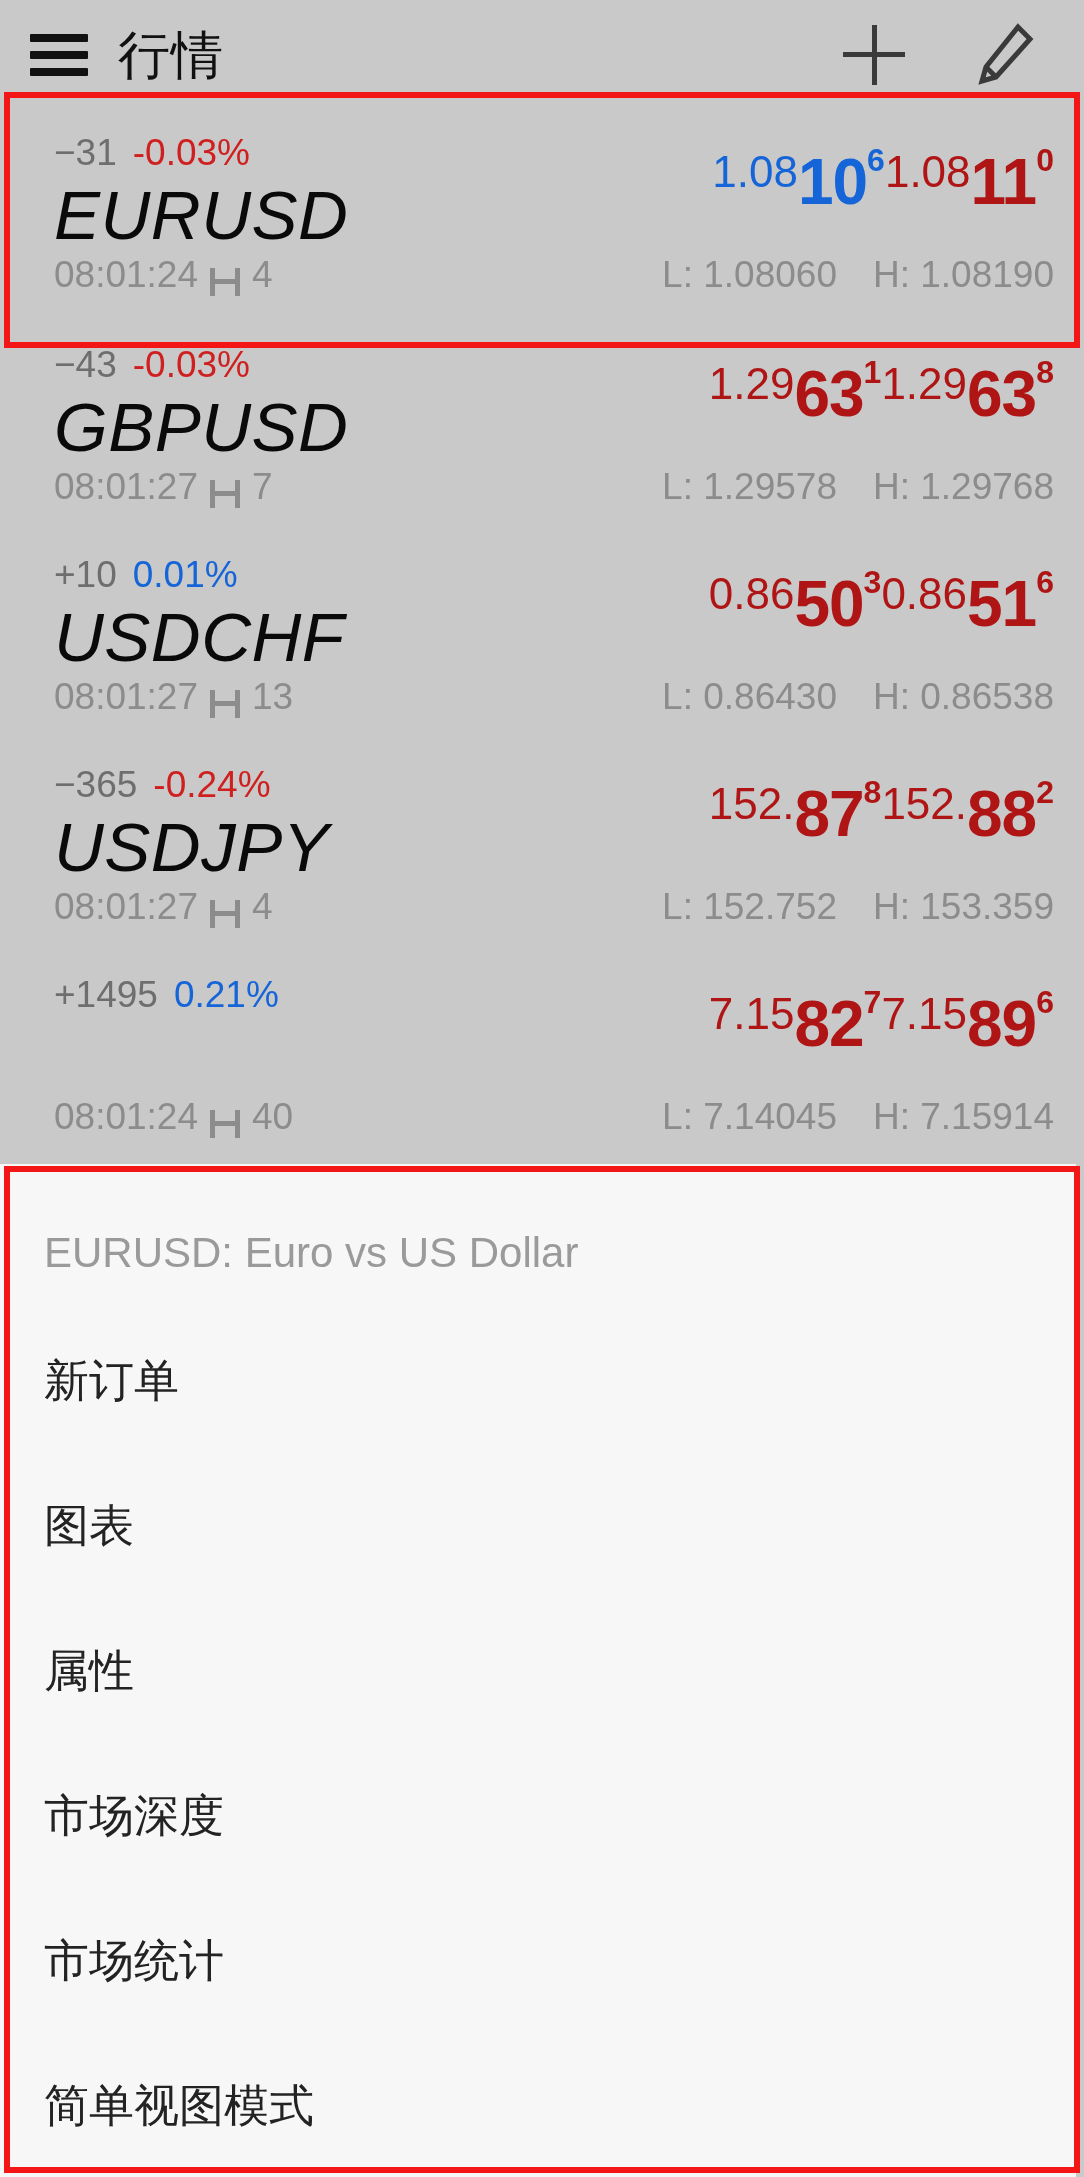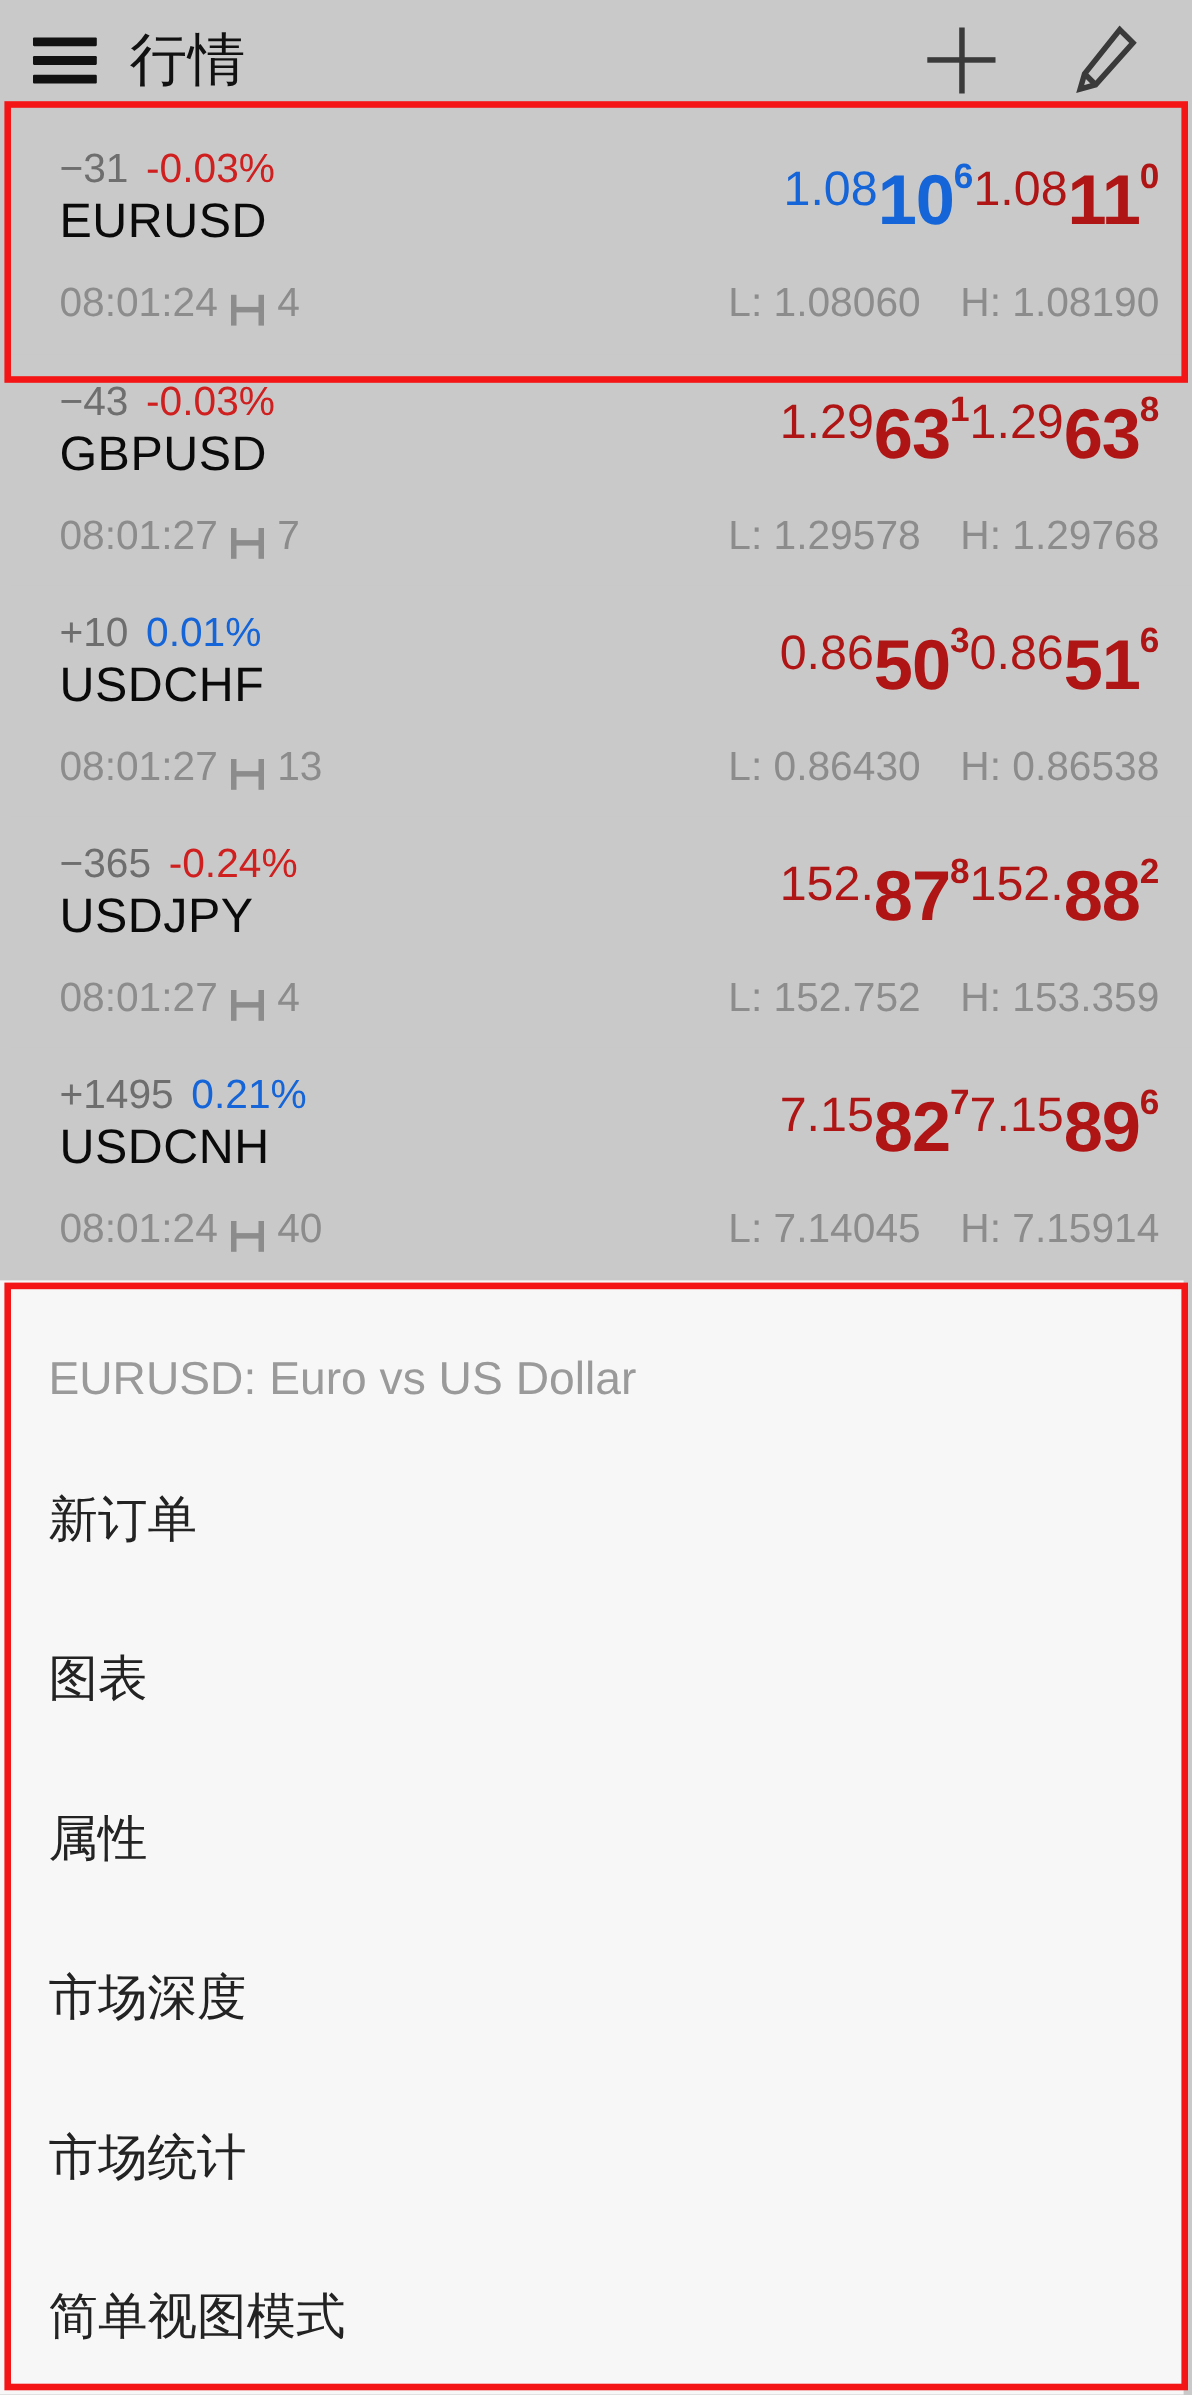--- a/index.html
+++ b/index.html
@@ -41,22 +41,22 @@
   }
   .quote-row.first { height:212px; }
   .q-line1 { display:flex; align-items:flex-start; height:46px; }
   .q-change { font-size:37px; color:#6e6e6e; letter-spacing:0px; }
   .q-pct { font-size:37px; margin-left:16px; }
   .q-pct.neg { color:#cf1f1f; }
   .q-pct.pos { color:#1565d8; }
 
   .q-line2 { position:relative; height:72px; }
   .q-symbol {
-    font-size:44px; color:#0a0a0a; font-weight:400; letter-spacing:0.5px;
-    position:absolute; left:0; top:-2px;
+    font-size:69px; color:#0a0a0a; font-weight:400; letter-spacing:0.5px;
+    position:absolute; left:0; top:-2px;font-style:italic;
   }
   .q-prices {
     position:absolute; right:0; top:-28px; display:flex; align-items:flex-start; 
   }
   .price { display:flex; align-items:flex-start; line-height:1; }
   .price .p-small { font-size:44px; font-weight:400; }
   .price .p-big { font-size:64px; font-weight:700; letter-spacing:-1px; }
   .price .p-sup { font-size:32px; font-weight:700; align-self:flex-start; position:relative; top:-6px; }
   .price.bid-blue { color:#1565d8; }
   .price.bid-red,.price.ask-red { color:#b01515; }
@@ -269,21 +269,20 @@
         </span>
       </div>
     </div>
 
     <div class="quote-row">
       <div class="q-line1">
         <span class="q-change">+1495</span>
         <span class="q-pct pos">0.21%</span>
       </div>
       <div class="q-line2">
-        <span class="q-symbol">USDCNH</span>
         <span class="q-prices">
           <span class="price bid-red">
             <span class="p-small">7.15</span>
               <span class="p-big">82</span>
               <span class="p-sup">7</span>
           </span>
           <span class="price ask-red">
             <span class="p-small">7.15</span>
               <span class="p-big">89</span>
               <span class="p-sup">6</span>

